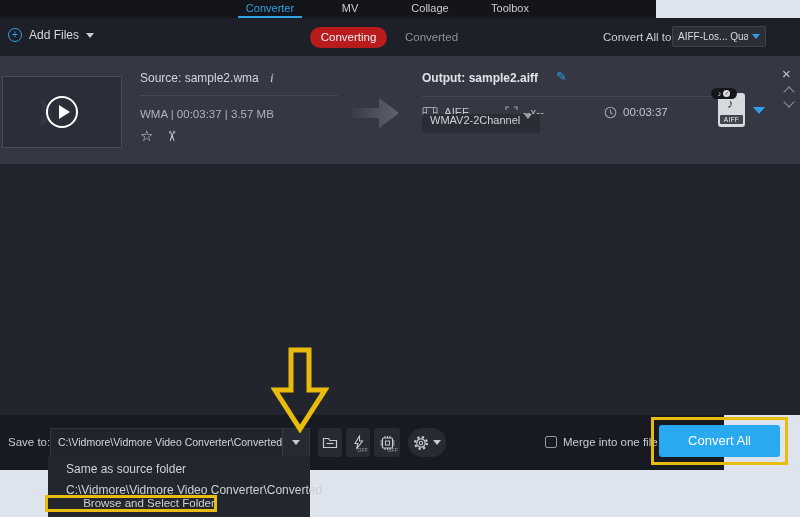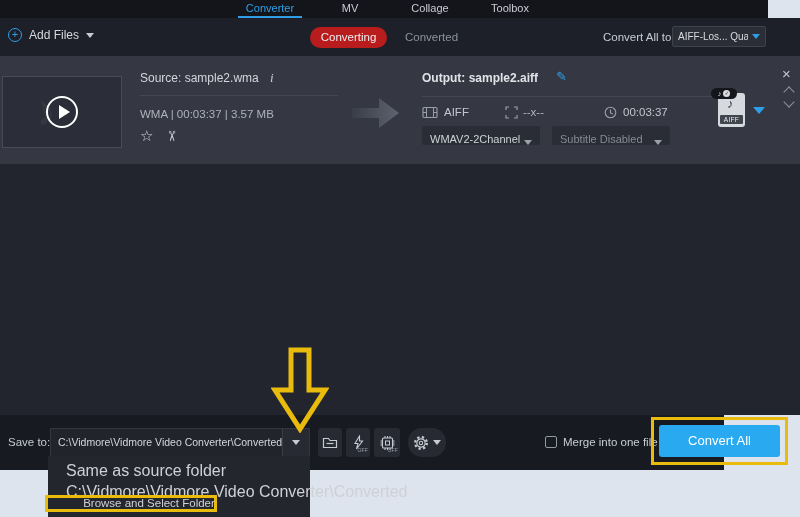--- a/index.html
+++ b/index.html
@@ -1,20 +1,20 @@
 <!DOCTYPE html>
 <html><head>
 <meta charset="utf-8">
 <style>
   * { margin:0; padding:0; box-sizing:border-box; }
   body { background:#ffffff; font-family:"Liberation Sans", sans-serif; }
   .app { position:relative; width:800px; height:517px; overflow:hidden; background:#dde4ee; }
 
   
-  .tabbar { position:absolute; left:0; top:0; width:768px; height:18px; background:#13151b; }
+  .tabbar { position:absolute; left:0; top:0; width:656px; height:18px; background:#13151b; }
   .tabs { position:absolute; left:230px; top:0; display:flex; }
   .tab { width:80px; height:18px; line-height:16px; text-align:center; font-size:11px; color:#c9ccd2; position:relative; }
   .tab.active { color:#2e9fe6; }
   .tab.active::after { content:""; position:absolute; left:8px; right:8px; bottom:0; height:2px; background:#2e9fe6; }
 
   
   .topbar { position:absolute; left:0; top:18px; width:800px; height:38px; background:#1d2029; }
   .addfiles { position:absolute; left:8px; top:10px; display:flex; align-items:center; gap:7px; cursor:pointer; }
   .add-circle { width:14px; height:14px; border:1.5px solid #2e9fe6; border-radius:50%; color:#2e9fe6; font-size:11px; line-height:11px; text-align:center; }
   .addfiles-label { color:#d6d9de; font-size:12px; }
@@ -47,21 +47,21 @@
   .pencil-icon { position:absolute; left:556px; top:13px; font-size:13px; color:#2e9fe6; cursor:pointer; }
   .out-divider { position:absolute; left:422px; top:40px; width:315px; height:1px; background:#454854; }
   .out-info { position:absolute; left:422px; top:48px; height:16px; display:flex; align-items:center; font-size:11.5px; color:#c3c7cd; }
   .out-info svg { flex:none; }
   .out-fmt { margin-left:6px; }
   .res-icon { margin-left:36px; }
   .out-res { margin-left:5px; color:#b0b5bc; }
   .clock-icon { margin-left:60px; }
   .out-dur { margin-left:6px; }
 
-  .mini-select { position:absolute; top:70px; height:19px; background:#2a2d36; border-radius:2px; display:flex; align-items:flex-end; justify-content:space-between; padding:0 8px; font-size:11px; cursor:pointer; }
+  .mini-select { position:absolute; top:58px; height:19px; background:#2a2d36; border-radius:2px; display:flex; align-items:flex-start; justify-content:space-between; padding:0 8px; font-size:11px; cursor:pointer; }
   .codec-select { left:422px; width:118px; color:#ced2d8; }
   .subtitle-select { left:552px; width:118px; color:#868b94; }
   .mini-select .caret { border-top-color:#9aa0a8; }
 
   .file-wrap { position:absolute; left:718px; top:37px; width:27px; height:34px; background:#d6d9de; border-radius:3px; cursor:pointer; }
   .file-note { position:absolute; left:9px; top:3px; font-size:13px; color:#3a3d45; }
   .file-badge { position:absolute; left:2px; bottom:3px; width:23px; height:9px; background:#41454e; color:#eceef1; font-size:6.5px; line-height:9px; text-align:center; border-radius:1px; letter-spacing:0.3px; }
   .badge-pill { position:absolute; left:-7px; top:-5px; width:26px; height:11px; background:#14161b; border-radius:6px; display:flex; align-items:center; justify-content:center; gap:2px; }
   .badge-pill .n { font-size:7px; color:#dfe2e6; line-height:11px; }
   .badge-pill .c { width:7px; height:7px; background:#d8dbe0; border-radius:50%; font-size:5px; line-height:7px; text-align:center; color:#14161b; }
@@ -91,21 +91,21 @@
   .merge-box { position:absolute; left:545px; top:21px; width:12px; height:12px; border:1px solid #9298a1; border-radius:2px; background:transparent; cursor:pointer; }
   .merge-label { position:absolute; left:563px; top:21px; font-size:11.5px; color:#c9cdd4; }
   .convert-frame { position:absolute; left:651px; top:2px; width:137px; height:48px; border:3px solid #e9bb0c; }
   .convert-btn { margin:5px auto 0; width:121px; height:32px; background:#29a9f0; border-radius:3px; color:#ffffff; font-size:13px; text-align:center; line-height:32px; cursor:pointer; }
 
   
   .desktop { position:absolute; left:0; top:470px; width:800px; height:47px; background:#dde4ee; }
 
   
   .folder-menu { position:absolute; left:48px; top:456px; width:262px; height:61px; background:#24262e; z-index:30; }
-  .menu-item { position:absolute; left:18px; font-size:16px; color:#ced1d7; white-space:nowrap; cursor:pointer; }
+  .menu-item { position:absolute; left:18px; font-size:12px; color:#ced1d7; white-space:nowrap; cursor:pointer; }
   .mi-0 { top:6px; }
   .mi-1 { top:27px; }
   .menu-hl { position:absolute; left:-3px; top:39px; width:172px; height:17px; border:3px solid #e9bb0c;text-align:center; }
   .mi-2 { position:relative; left:18px; top:0; line-height:11px; font-size:11.5px; color:#ced1d7; white-space:nowrap; cursor:pointer; }
 
   
   .yellow-arrow { position:absolute; left:271px; top:347px; z-index:40; pointer-events:none; }
 </style>
 </head>
 <body>
@@ -183,24 +183,20 @@
         <circle cx="6.5" cy="6.5" r="5.3" fill="none" stroke="#9ba0a8" stroke-width="1.1"></circle>
         <path d="M6.5 3.6V7l2.3 1" fill="none" stroke="#9ba0a8" stroke-width="1.1"></path>
       </svg>
       <span class="out-dur">00:03:37</span>
     </div>
 
     <div class="mini-select codec-select">
       <span>WMAV2-2Channel</span>
       <span class="caret"></span>
     </div>
-    <div class="mini-select subtitle-select">
-      <span>Subtitle Disabled</span>
-      <span class="caret"></span>
-    </div>
 
     <div class="file-wrap">
       <span class="file-note">♪</span>
       <span class="file-badge">AIFF</span>
       <span class="badge-pill">
         <span class="n">♪</span>
         <span class="c">✓</span>
       </span>
     </div>
     <div class="file-caret"></div>

